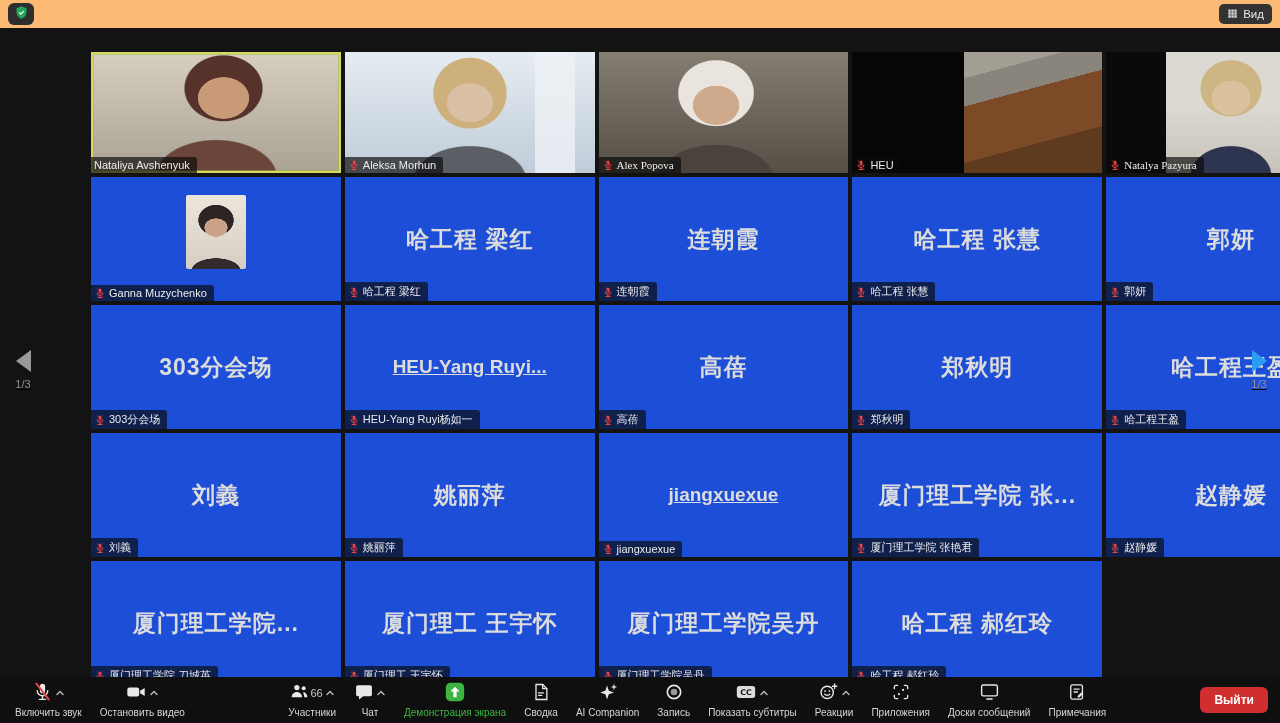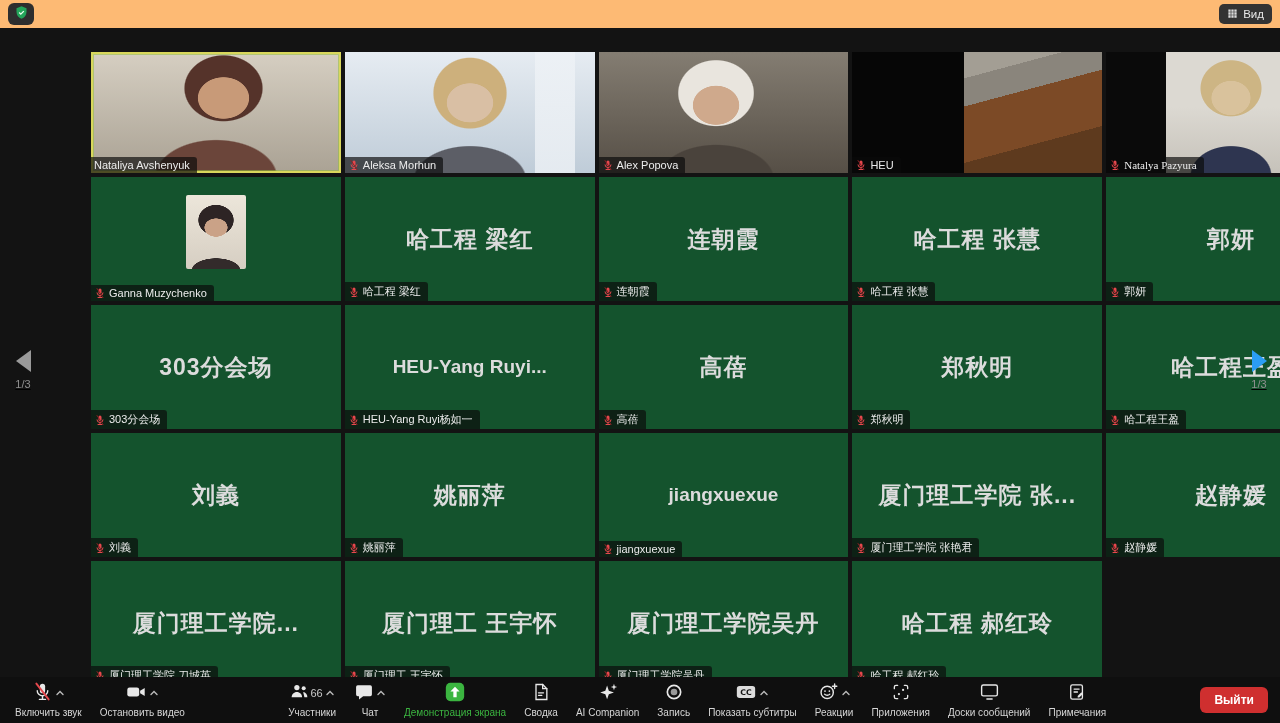--- a/index.html
+++ b/index.html
@@ -11,45 +11,45 @@
   }
   
   .topbar{position:absolute;top:0;left:0;right:0;height:28px;background:#fdba74;}
   .shield-btn{position:absolute;left:8px;top:3px;width:26px;height:22px;background:#2e2e2e;
     border:none;border-radius:6px;display:flex;align-items:center;justify-content:center;cursor:pointer;}
   .view-btn{position:absolute;right:8px;top:4px;height:20px;background:#333;border:none;border-radius:5px;
     display:flex;align-items:center;gap:5px;padding:0 8px;color:#e8e8e8;font-size:11.5px;cursor:pointer;}
   
   .grid{position:absolute;left:91px;top:52px;width:1265px;display:grid;
     grid-template-columns:repeat(5,1fr);grid-template-rows:121px 124px 124px 124px 124px;gap:4px;}
-  .tile{position:relative;background:#14532d;overflow:hidden;display:flex;align-items:center;justify-content:center;}
+  .tile{position:relative;background:#1d4ed8;overflow:hidden;display:flex;align-items:center;justify-content:center;}
   .tile.active{box-shadow:inset 0 0 0 2px #d9d75c, inset 0 0 0 3px rgba(150,190,60,.55);}
   .center-name{color:#dcdcdc;font-size:23px;font-weight:600;letter-spacing:1px;white-space:nowrap;}
-  .center-name.latin{font-size:19px;font-weight:700;letter-spacing:0;}
+  .center-name.latin{font-size:19px;font-weight:700;letter-spacing:0;text-decoration:underline;}
   .name-label{position:absolute;left:0;bottom:0;display:flex;align-items:center;gap:3px;
     background:rgba(10,10,10,.68);padding:2px 7px 2px 3px;border-radius:0 3px 0 0;
     font-size:11px;color:#ececec;white-space:nowrap;max-width:96%;}
   .name-label .mic{display:flex;align-items:center;}
   
   .v1{background:
     radial-gradient(42px 34px at 53% 38%, #c89a78 60%, rgba(200,154,120,0) 62%),
     radial-gradient(64px 54px at 53% 30%, #55332a 60%, rgba(85,51,42,0) 62%),
     radial-gradient(100px 62px at 50% 104%, #6b453a 60%, rgba(107,69,58,0) 62%),
     linear-gradient(180deg,#d6cfc2,#aaa294);}
   .v2{background:
     radial-gradient(38px 32px at 50% 42%, #d9bfa4 60%, rgba(217,191,164,0) 62%),
     radial-gradient(60px 58px at 50% 34%, #cdb07c 60%, rgba(205,176,124,0) 62%),
     radial-gradient(92px 56px at 50% 106%, #5c5e66 60%, rgba(92,94,102,0) 62%),
     linear-gradient(90deg, rgba(0,0,0,0) 0 76%, rgba(238,242,246,.8) 76% 92%, rgba(0,0,0,0) 92%),
     linear-gradient(180deg,#e6ecf2,#bfccd8);}
   .v3{background:
     radial-gradient(38px 32px at 47% 44%, #cfa98c 60%, rgba(207,169,140,0) 62%),
     radial-gradient(62px 54px at 47% 34%, #e9e5de 60%, rgba(233,229,222,0) 62%),
     radial-gradient(95px 58px at 47% 106%, #4a433c 60%, rgba(74,67,60,0) 62%),
-    linear-gradient(180deg,#847d72,#564f46);}
+    linear-gradient(180deg,#847d72,#564f46); font-family: Liberation Serif, serif;}
   .v4{background:
     linear-gradient(90deg, #060606 0 45%, rgba(0,0,0,0) 45%),
     linear-gradient(165deg, #a39e94 0 30%, #8a857c 30% 45%, #7c4a26 45% 75%, #5e3a1e 75%),
     #2a2a2a;}
   .v5{background:
     radial-gradient(32px 28px at 50% 38%, #d9c29c 60%, rgba(217,194,156,0) 62%),
     radial-gradient(50px 46px at 50% 30%, #cdb584 60%, rgba(205,181,132,0) 62%),
     radial-gradient(66px 48px at 50% 102%, #2e3550 60%, rgba(46,53,80,0) 62%),
     linear-gradient(90deg, #0a0a0a 0 24%, rgba(0,0,0,0) 24% 76%, #0a0a0a 76%),
     linear-gradient(180deg,#dcd9d2 0 45%,#c6c2ba); font-family: Liberation Serif, serif;}

